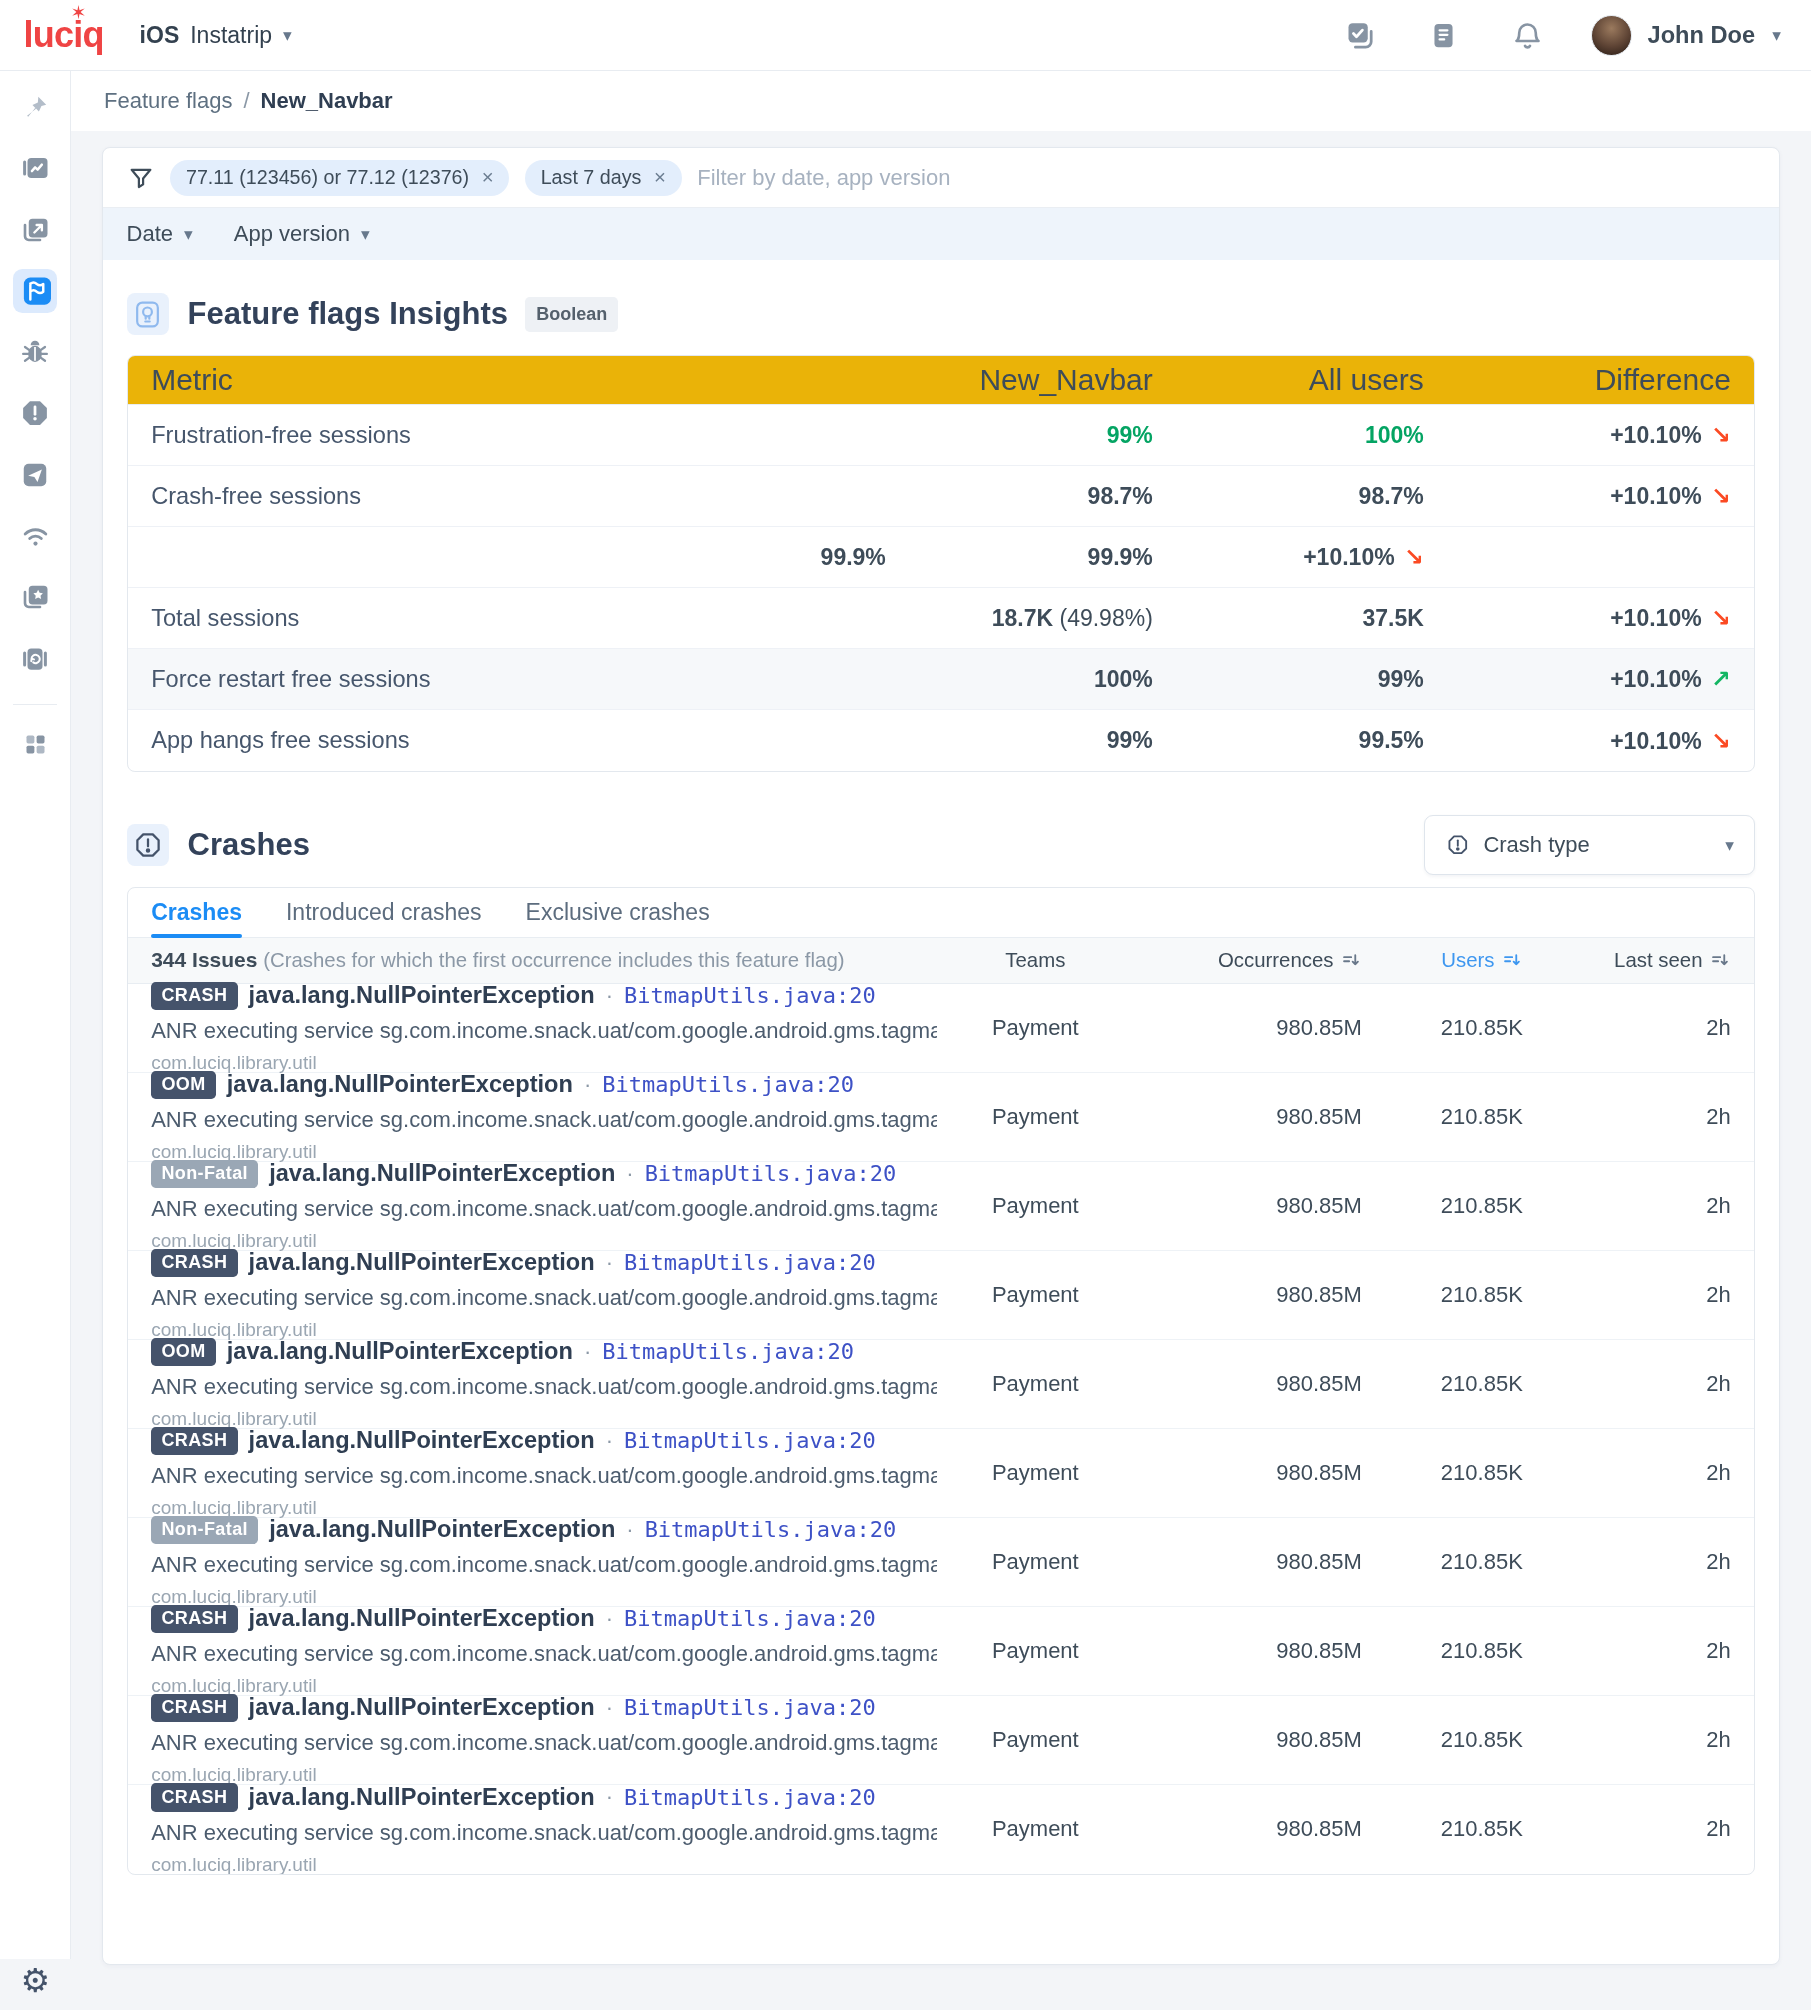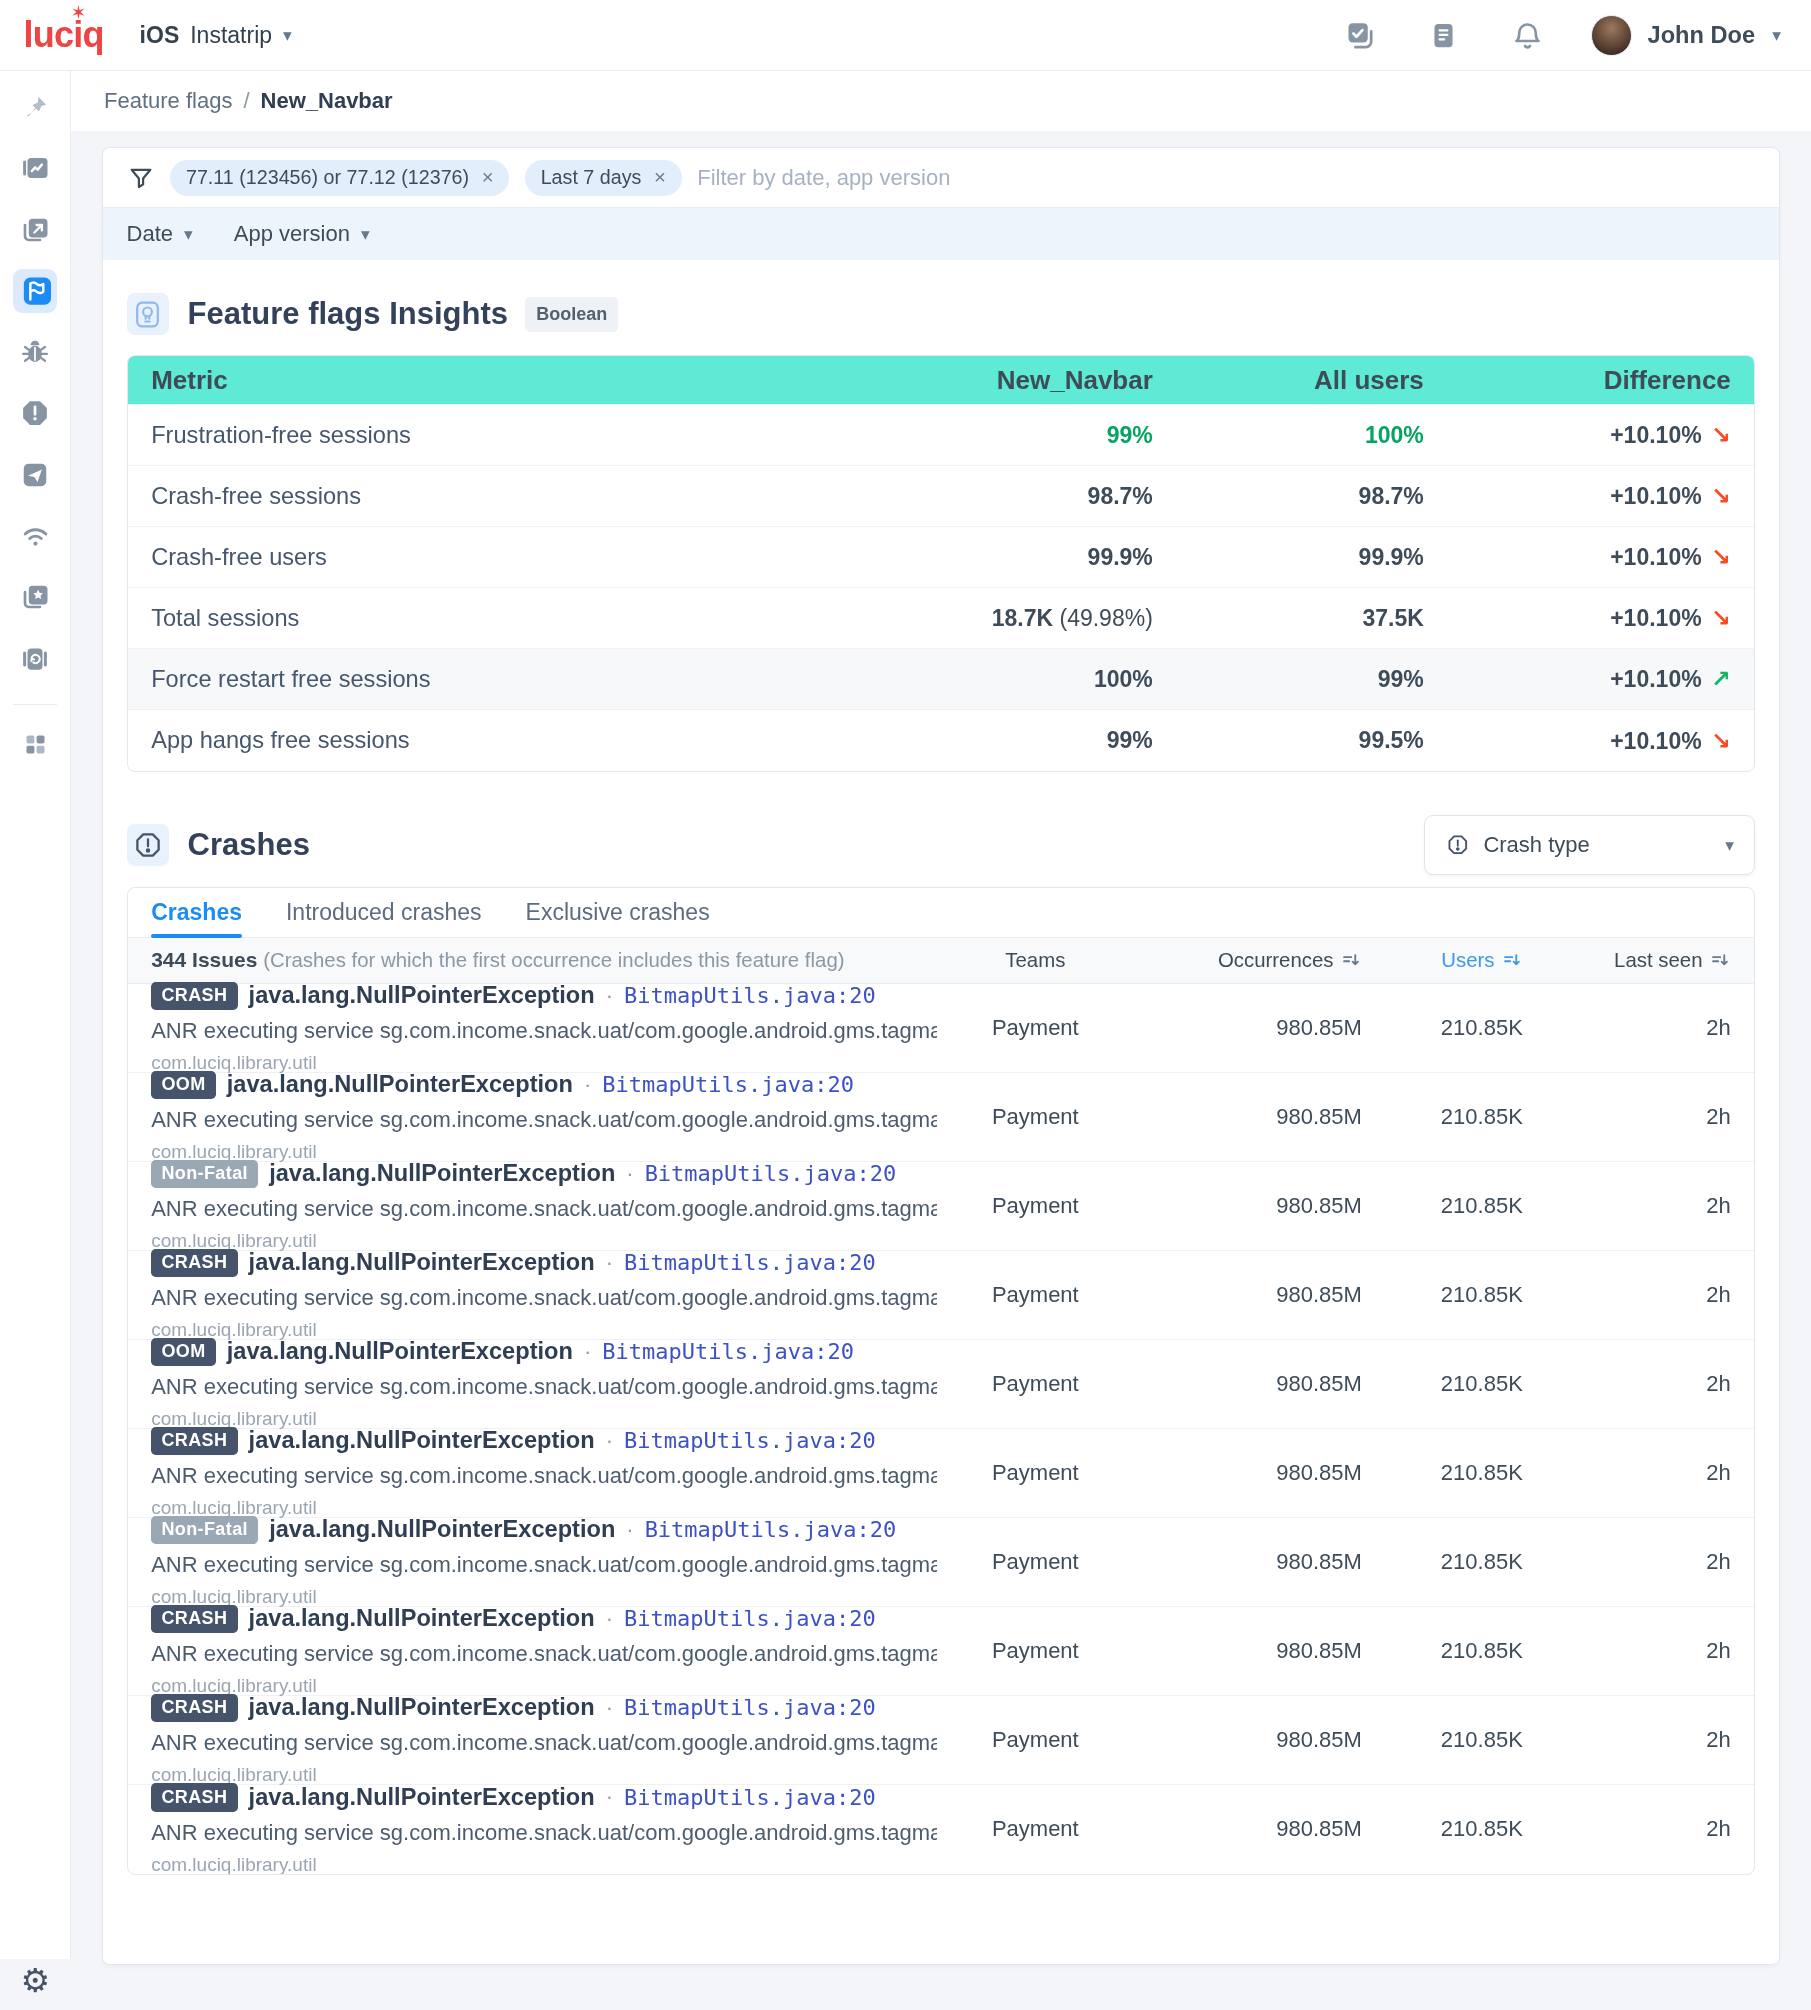--- a/index.html
+++ b/index.html
@@ -76,21 +76,21 @@
 
   
   .section-head { display:flex; align-items:center; margin:33px 23.6px 0 23.6px; position:relative; }
   .section-icon { width:42px; height:42px; border-radius:7.9px; background:#e9f1fc; display:flex; align-items:center; justify-content:center; }
   .section-title { font-size:31px; font-weight:bold; color:#33425a; margin-left:19px; }
   .pill-badge { background:#eef1f5; border-radius:4.7px; font-size:18px; color:#54606c; padding:7px 11px; margin-left:17.3px; font-weight:600; }
 
   
   .insights-table { margin:20.4px 23.6px 0 23.6px; border:1.6px solid #e3e8ee; border-radius:7.9px; overflow:hidden; }
   .i-row { display:grid; grid-template-columns:1fr 267px 271px 307px; align-items:center; padding:0 23.6px; }
-  .i-head { height:49px; background:#5eead4; border-bottom:1.6px solid #e8edf2; font-size:26px; font-weight:bold; color:#3e4c59; }
+  .i-head { height:49px; background:#eab308; border-bottom:1.6px solid #e8edf2; font-size:30px; font-weight:normal; color:#3e4c59; }
   .i-body-row { height:61px; border-bottom:1.6px solid #eef1f6; font-size:23px; }
   .i-body-row:last-child { border-bottom:none; }
   .i-body-row.hl { background:#f6f8fa; }
   .i-metric { color:#46566c; font-size:23.6px; }
   .i-col-r { text-align:right; }
   .i-val { font-weight:bold; color:#3e4c59; }
   .i-val .suffix { font-weight:normal; }
   .i-val.green { color:#04a463; }
   .i-diff { font-weight:bold; color:#3e4c59; }
   .trend { font-family:"DejaVu Sans", sans-serif; font-weight:bold; font-size:23.6px; margin-left:9.4px; }
@@ -319,21 +319,20 @@
   </div>
 
   <div class="i-row i-body-row">
     <div class="i-metric">Crash-free sessions</div>
     <div class="i-col-r i-val"><span>98.7%</span><span class="suffix"></span></div>
     <div class="i-col-r i-val"><span>98.7%</span><span class="suffix"></span></div>
     <div class="i-col-r"><span class="i-diff">+10.10%</span><span class="trend down">↘</span></div>
   </div>
 
   <div class="i-row i-body-row">
-    <div class="i-metric">Crash-free users</div>
     <div class="i-col-r i-val"><span>99.9%</span><span class="suffix"></span></div>
     <div class="i-col-r i-val"><span>99.9%</span><span class="suffix"></span></div>
     <div class="i-col-r"><span class="i-diff">+10.10%</span><span class="trend down">↘</span></div>
   </div>
 
   <div class="i-row i-body-row">
     <div class="i-metric">Total sessions</div>
     <div class="i-col-r i-val"><span>18.7K</span><span class="suffix"> (49.98%)</span></div>
     <div class="i-col-r i-val"><span>37.5K</span><span class="suffix"></span></div>
     <div class="i-col-r"><span class="i-diff">+10.10%</span><span class="trend down">↘</span></div>

